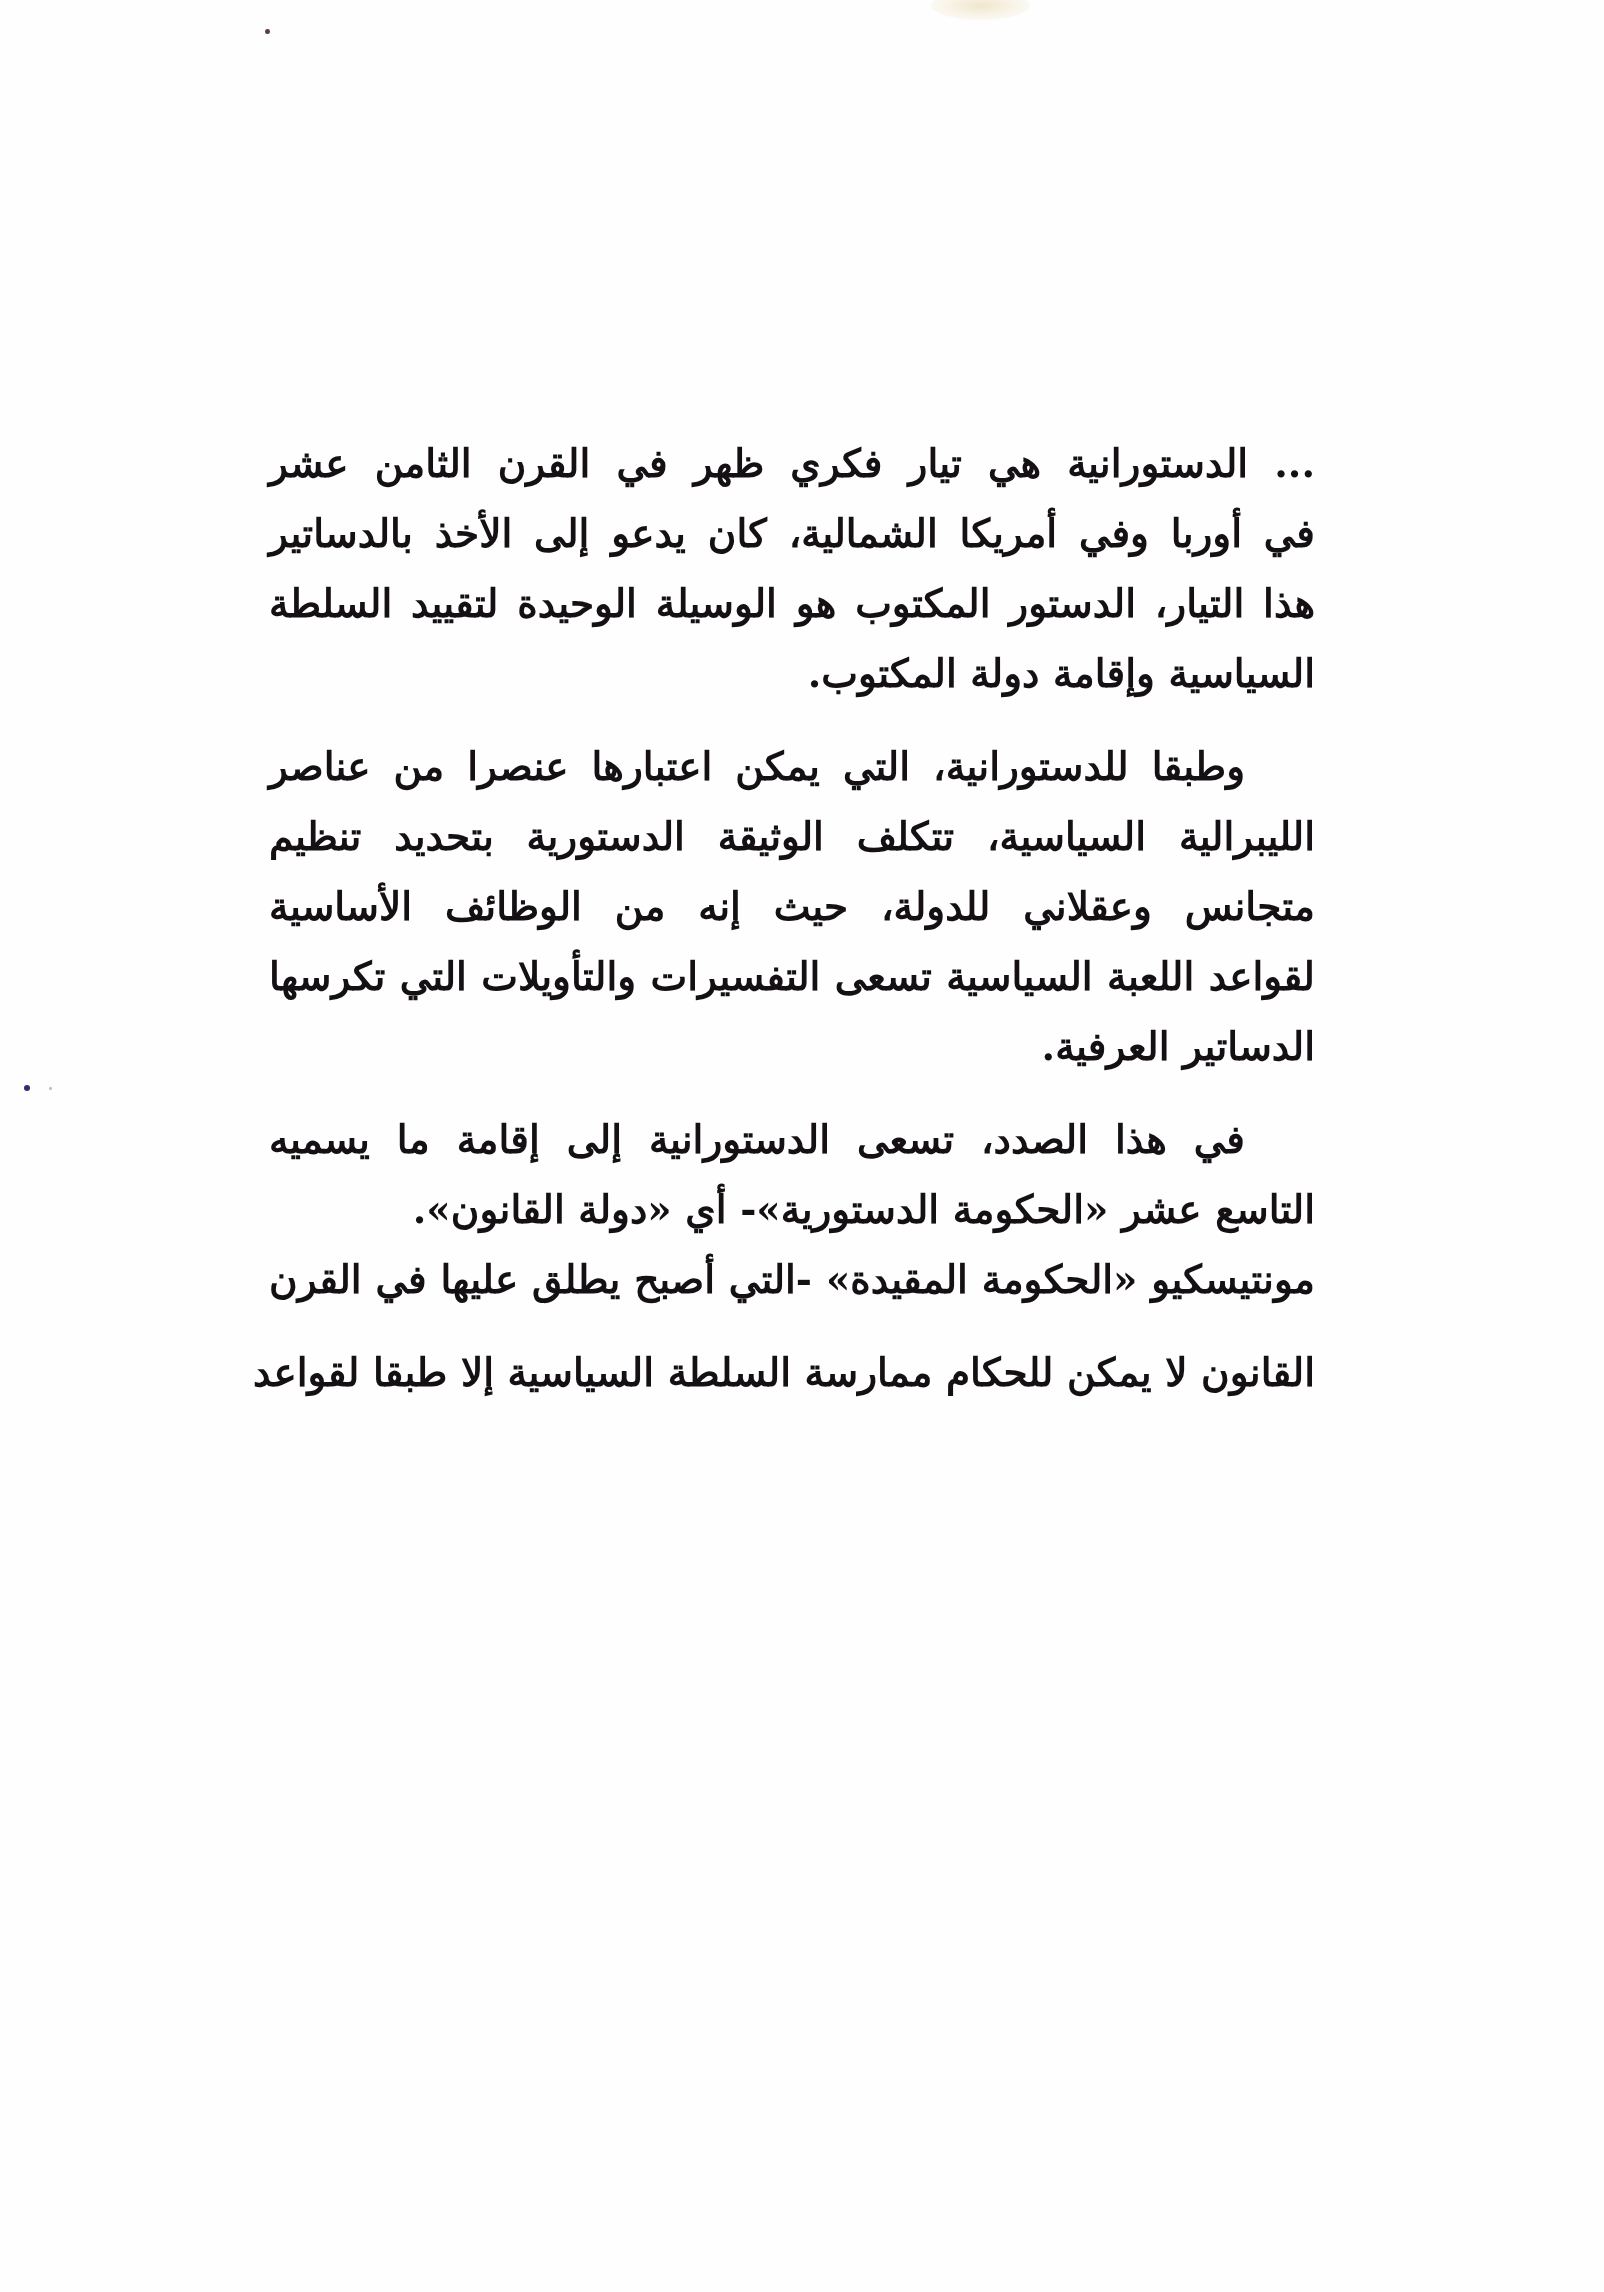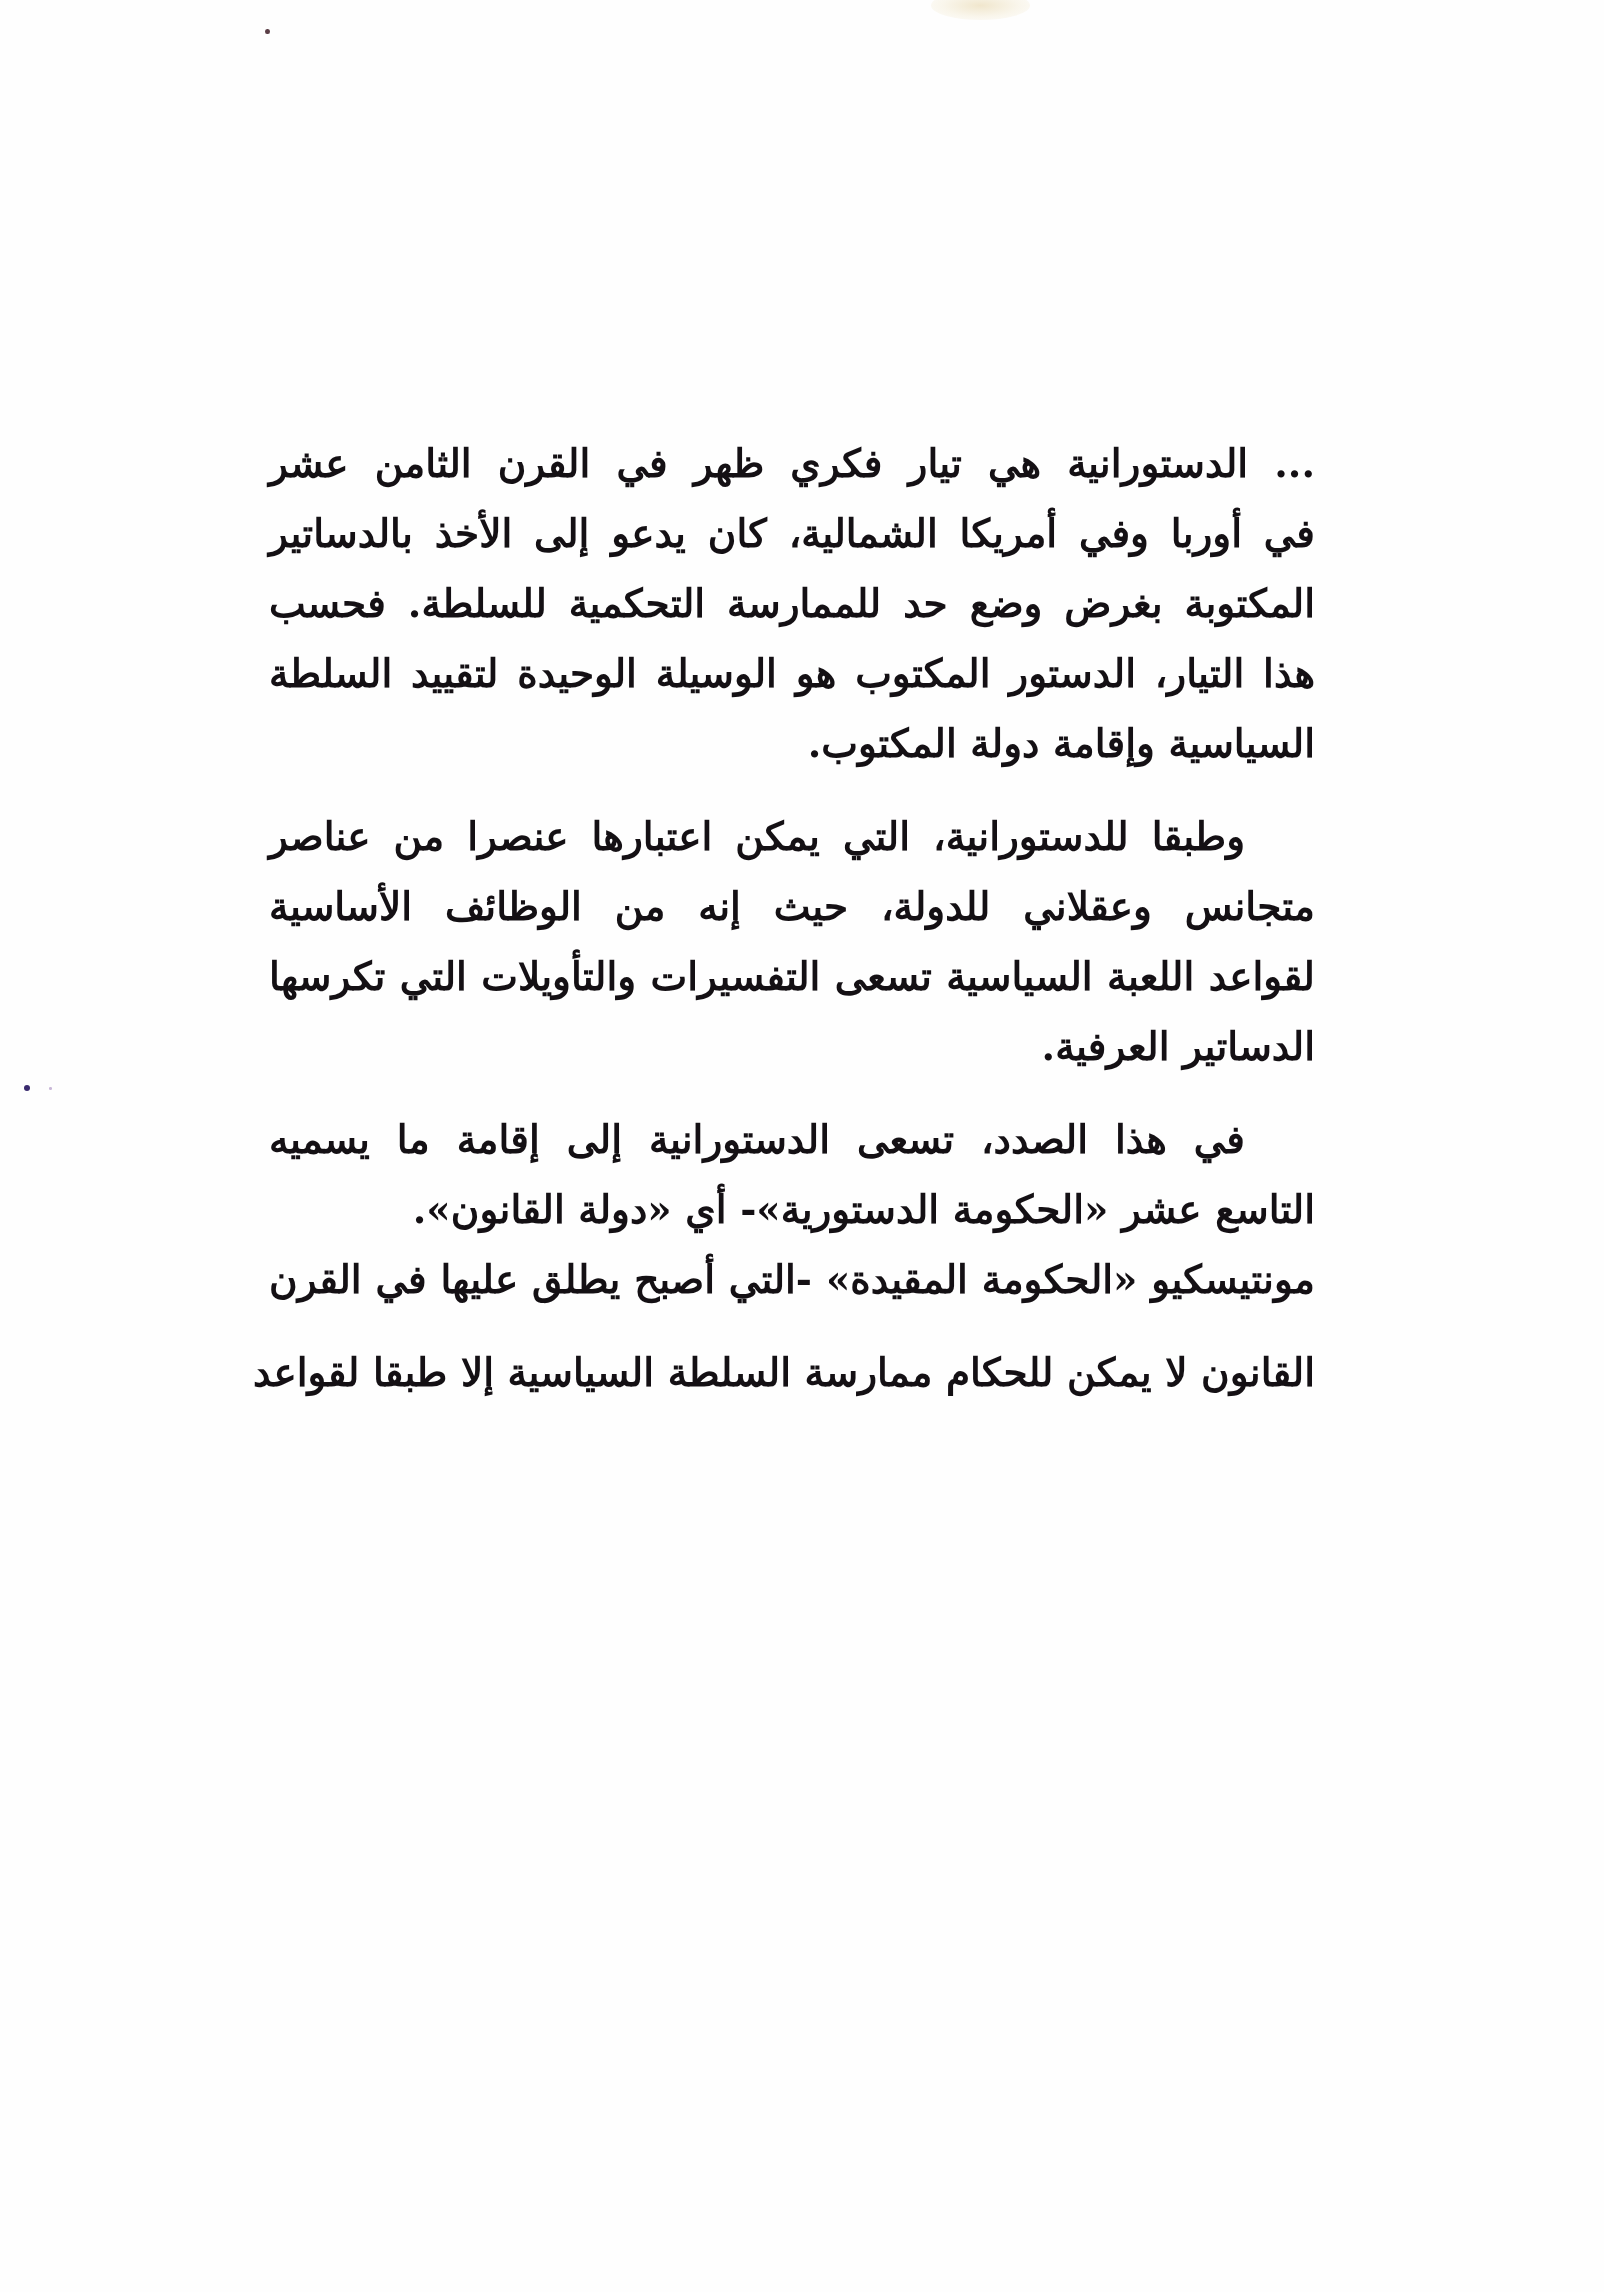--- a/index.html
+++ b/index.html
@@ -66,27 +66,27 @@
   <div class="stain"></div>
   <div class="speck speck-top"></div>
   <div class="speck speck-left"></div>
   <div class="speck speck-left2"></div>
 
   <div class="text-block">
 
     <div class="para">
       <span class="line">... الدستورانية هي تيار فكري ظهر في القرن الثامن عشر</span>
       <span class="line">في أوربا وفي أمريكا الشمالية، كان يدعو إلى الأخذ بالدساتير</span>
-      <span class="line">المكتوبة بغرض وضع حد للممارسة التحكمية للسلطة. فحسب</span>
       <span class="line">هذا التيار، الدستور المكتوب هو الوسيلة الوحيدة لتقييد السلطة</span>
       <span class="line last">السياسية وإقامة دولة المكتوب.</span>
     </div>
 
     <div class="para">
       <span class="line indent">وطبقا للدستورانية، التي يمكن اعتبارها عنصرا من عناصر</span>
+      <span class="line">الليبرالية السياسية، تتكلف الوثيقة الدستورية بتحديد تنظيم</span>
       <span class="line">متجانس وعقلاني للدولة، حيث إنه من الوظائف الأساسية</span>
       <span class="line">لقواعد اللعبة السياسية تسعى التفسيرات والتأويلات التي تكرسها</span>
       <span class="line last">الدساتير العرفية.</span>
     </div>
 
     <div class="para">
       <span class="line indent">في هذا الصدد، تسعى الدستورانية إلى إقامة ما يسميه</span>
       <span class="line last">التاسع عشر «الحكومة الدستورية»- أي «دولة القانون».</span>
       <span class="line">مونتيسكيو «الحكومة المقيدة» -التي أصبح يطلق عليها في القرن</span>
     </div>

